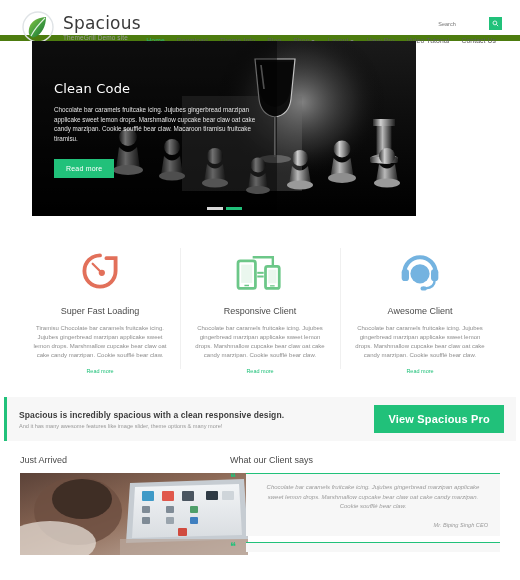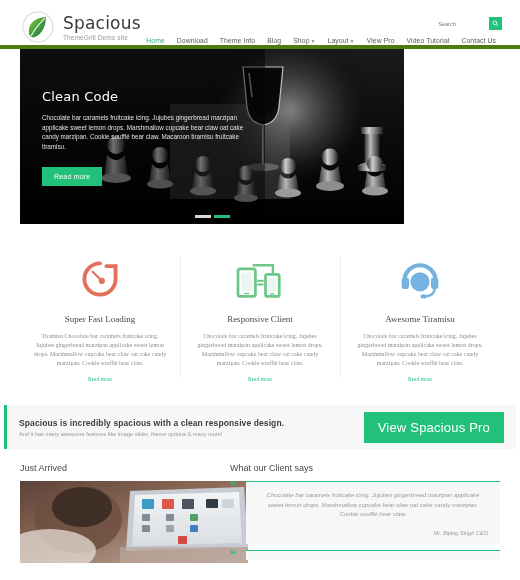--- a/index.html
+++ b/index.html
@@ -9,24 +9,24 @@
     background:#f5f5f5;
     font-size:10px;
     color:#666;
     -webkit-font-smoothing:antialiased;
   }
   .page { width:520px; height:580px; position:relative; background:#ffffff; }
 
   
   .header {
     background:#fff;
-    height:49px;
+    height:41px;
     padding:4px 20px;
     position:relative;
-    border-bottom:4px solid #4d7c0f;
+    border-bottom:6px solid #4d7c0f;
   }
   .brand { position:absolute; left:22px; top:11px; display:flex; align-items:center; }
   .logo-leaf { width:32px; height:32px; position:relative; }
   .logo-leaf svg { display:block; }
   .brand-text { margin-left:9px; }
   .site-title {
     font-size:17px; color:#3a3a3a; line-height:19px;
     font-weight:400; letter-spacing:.2px;
     font-family:"DejaVu Sans", sans-serif;
   }
@@ -47,61 +47,61 @@
     font-size:5.5px; color:#b3b3b3; text-align:center;
     background:transparent; font-family:"Liberation Sans", sans-serif;
   }
   .search-btn {
     width:13px; height:13px; background:#21c17a; border:none;
     display:flex; align-items:center; justify-content:center;
     margin-left:16px; cursor:pointer;
   }
 
   
-  .slider { position:relative; width:384px; height:175px; margin:0 20px; overflow:hidden; }
+  .slider { position:relative; width:384px; height:175px; margin:0 32px; overflow:hidden; }
   .slider-img { position:absolute; inset:0; }
   .slide-caption { position:absolute; left:22px; top:40px; width:205px; z-index:3; }
   .slide-title {
     font-size:13px; color:#fff; font-weight:400; margin-bottom:9px;
     font-family:"DejaVu Sans", sans-serif; letter-spacing:.2px;
   }
   .slide-text { font-size:6.3px; color:#e2e2e2; line-height:9.5px; }
   .read-more-btn {
     display:inline-block; margin-top:16px; background:#21c17a; color:#fff;
     font-size:7px; padding:6px 12px; text-decoration:none; letter-spacing:.2px;
   }
   .slider-dots { position:absolute; bottom:6px; left:0; right:0; display:flex; justify-content:center; gap:3px; z-index:4; }
   .dot { width:16px; height:3px; background:#d8d8d8; }
   .dot.active { background:#21c17a; }
 
   
   .features {
     display:flex; padding:26px 20px 16px 20px; background:#fff;
   }
-  .feature { flex:1; text-align:center; padding:0 12px; position:relative;font-family:Liberation Serif, serif; }
+  .feature { flex:1; text-align:center; padding:0 12px; position:relative; }
   .feature + .feature::before {
     content:""; position:absolute; left:0; top:6px; bottom:6px; width:1px; background:#f0f0f0;
   }
   .feature-icon { height:58px; display:flex; align-items:center; justify-content:center; }
   .feature-title { font-size:9px; color:#4a4a4a; margin:6px 0 8px; font-weight:400; }
   .feature-text { font-size:6px; line-height:9px; color:#8e8e8e; }
   .feature-link { display:inline-block; margin-top:8px; font-size:5.5px; color:#21c17a; text-decoration:none; }
 
   
   .cta-outer { padding:6px 4px 0; background:#fff; }
   .cta {
     background:#f7f7f7; border-left:3px solid #21c17a;
     padding:10px 12px; display:flex; align-items:center; justify-content:space-between;
     height:44px;
   }
   .cta-title { font-size:8.5px; color:#3d3d3d; font-weight:bold; letter-spacing:.1px; }
   .cta-sub { font-size:5.6px; color:#999; margin-top:3px; }
   .cta-btn {
-    background:#21c17a; color:#fff; font-size:13px; padding:8px 14px;
-    text-decoration:none; letter-spacing:.2px; white-space:nowrap;
+    background:#21c17a; color:#fff; font-size:11px; padding:8px 14px;
+    text-decoration:none; letter-spacing:.2px; white-space:nowrap;font-weight:bold;
   }
 
   
   .bottom { display:flex; padding:14px 20px 0; background:#fff; gap:14px; }
   .col-left { width:196px; }
   .col-right { flex:1; }
   .col-head { font-size:9px; color:#4a4a4a; margin-bottom:8px; font-weight:400; }
   .post-img { width:228px; height:82px; overflow:hidden; position:relative; }
 
   .testimonial { position:relative; padding-left:16px; margin-bottom:6px; }
@@ -294,21 +294,21 @@
         </div><div class="feature-title">Responsive Client</div><div class="feature-text">Chocolate bar caramels fruitcake icing. Jujubes gingerbread marzipan applicake sweet lemon drops. Marshmallow cupcake bear claw oat cake candy marzipan. Cookie soufflé bear claw.</div><a class="feature-link" href="#">Read more</a></div>
       <div class="feature"><div class="feature-icon">
           <svg width="46" height="44" viewBox="0 0 48 48">
             <path d="M7 26 A17 17 0 0 1 41 26" fill="none" stroke="#74b3e0" stroke-width="4.6" stroke-linecap="round"></path>
             <rect x="4" y="22" width="8" height="13" rx="3.4" fill="#74b3e0"></rect>
             <rect x="36" y="22" width="8" height="13" rx="3.4" fill="#74b3e0"></rect>
             <circle cx="24" cy="27" r="10.5" fill="#74b3e0"></circle>
             <path d="M40 34 Q40 42 30 43" fill="none" stroke="#74b3e0" stroke-width="2.6"></path>
             <ellipse cx="28" cy="43" rx="3.4" ry="2.4" fill="#74b3e0"></ellipse>
           </svg>
-        </div><div class="feature-title">Awesome Tiramisu</div><div class="feature-text">Chocolate bar caramels fruitcake icing. Jujubes gingerbread marzipan applicake sweet lemon drops. Marshmallow cupcake bear claw oat cake candy marzipan. Cookie soufflé bear claw.</div><a class="feature-link" href="#">Read more</a></div>
+        </div><div class="feature-title">Awesome Client</div><div class="feature-text">Chocolate bar caramels fruitcake icing. Jujubes gingerbread marzipan applicake sweet lemon drops. Marshmallow cupcake bear claw oat cake candy marzipan. Cookie soufflé bear claw.</div><a class="feature-link" href="#">Read more</a></div>
     </div>
 
   <div class="cta-outer">
     <div class="cta">
       <div>
         <div class="cta-title">Spacious is incredibly spacious with a clean responsive design.</div>
         <div class="cta-sub">And it has many awesome features like image slider, theme options &amp; many more!</div>
       </div>
       <a class="cta-btn">View Spacious Pro</a>
     </div>

